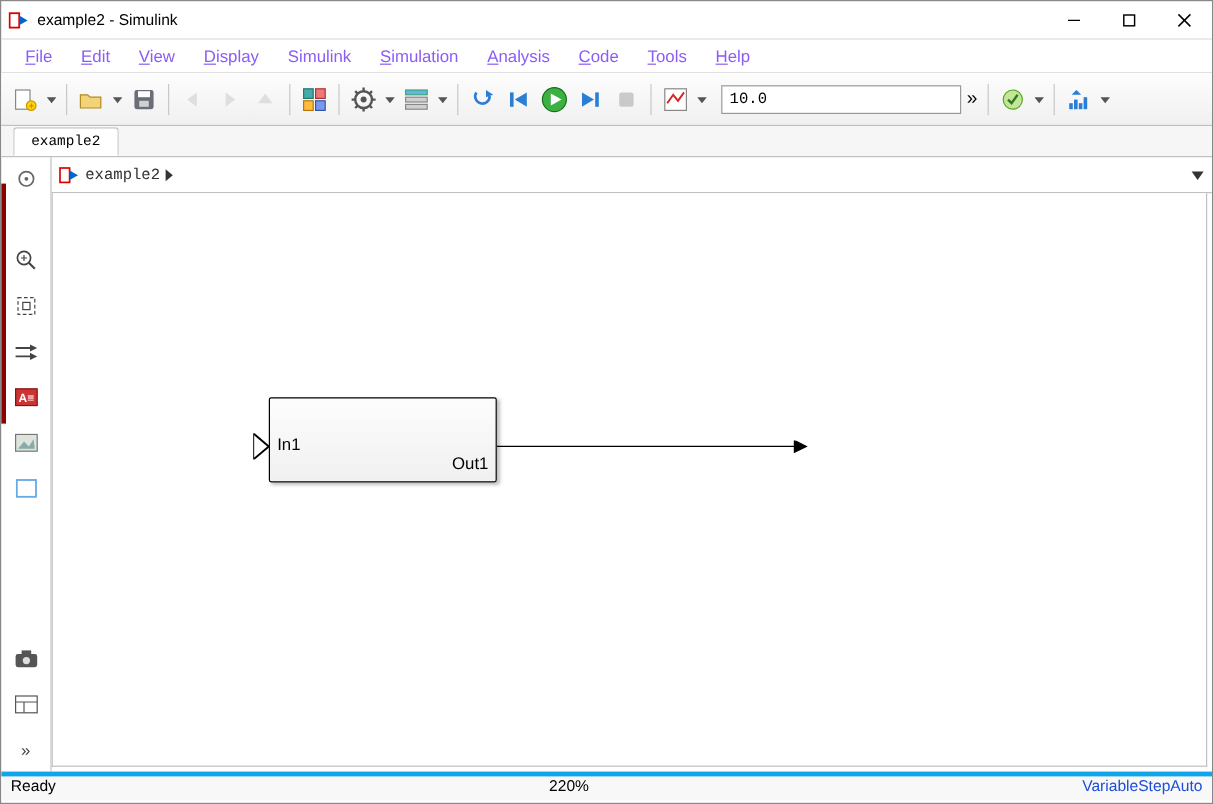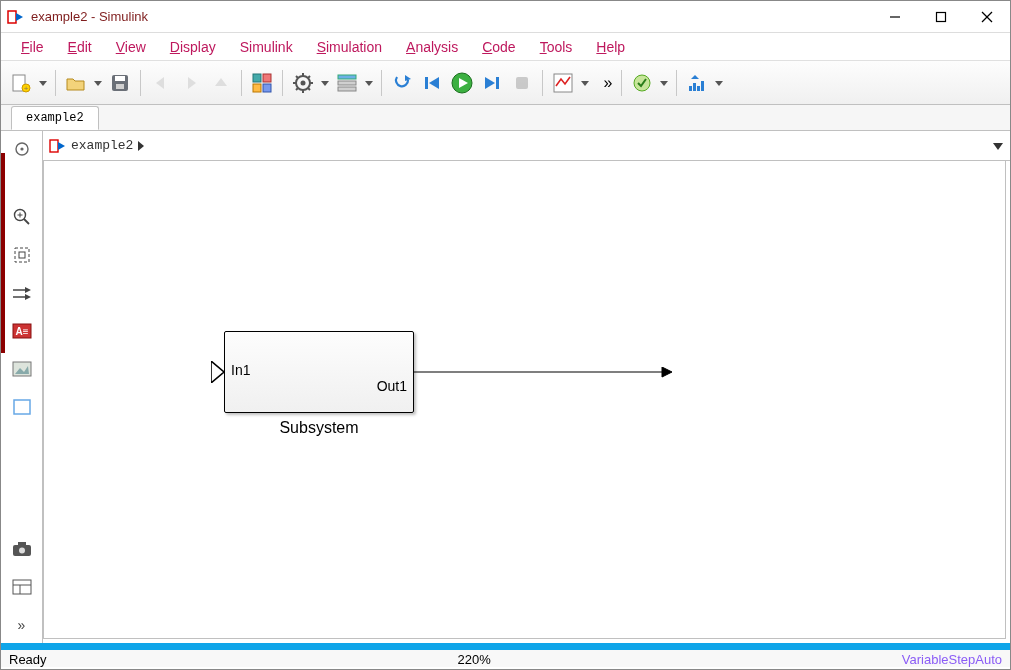--- a/index.html
+++ b/index.html
@@ -1,26 +1,26 @@
 <!DOCTYPE html>
 <html><head>
 <meta charset="utf-8">
 <style>
 * { box-sizing: border-box; margin: 0; padding: 0; font-family: "Segoe UI", Tahoma, sans-serif; }
 body { width: 1011px; height: 670px; background: #fff; overflow: hidden; border: 1px solid #888; position: relative; }
 
 
 .titlebar { height: 32px; display: flex; align-items: center; padding-left: 6px; border-bottom: 1px solid #ddd; }
 .titlebar .app-icon { width: 18px; height: 18px; margin-right: 6px; }
-.titlebar .title { font-size: 13px; color: #7f1d1d; flex: 1; }
+.titlebar .title { font-size: 13px; color: #000000; flex: 1; }
 .titlebar .winbtn { width: 46px; height: 32px; display: flex; align-items: center; justify-content: center; cursor: pointer; }
 
 
 .menubar { height: 28px; display: flex; align-items: center; padding: 0 8px; gap: 0; border-bottom: 1px solid #e0e0e0; }
-.menubar .mi { padding: 3px 12px; font-size: 14px; cursor: pointer; color: #be185d; }
+.menubar .mi { padding: 3px 12px; font-size: 14px; cursor: pointer; color: #8b5cf6; }
 .menubar .mi u { text-decoration: underline; }
 
 
 .toolbar { height: 44px; display: flex; align-items: center; padding: 0 6px; border-bottom: 1px solid #c0c0c0; background: linear-gradient(#fdfdfd, #f0f0f0); gap: 2px; }
 .tbtn { width: 28px; height: 28px; display: flex; align-items: center; justify-content: center; border: 1px solid transparent; border-radius: 3px; cursor: pointer; }
 .tbtn.disabled { opacity: 0.4; cursor: default; }
 .tdrop { width: 12px; display:flex; align-items:center; justify-content:center; cursor:pointer; }
 .tsep { width: 1px; height: 26px; background: #c8c8c8; margin: 0 4px; }
 .stoptime { width: 200px; height: 24px; border: 1px solid #999; background: #fff; font-family: "Courier New", monospace; font-size: 13px; padding: 0 6px; }
 .tool-spacer { flex: 0 0 6px; }
@@ -37,37 +37,37 @@
 
 .canvaswrap { flex:1; display:flex; flex-direction:column; }
 .breadcrumb { height: 30px; border-bottom: 1px solid #c0c0c0; display:flex; align-items:center; padding: 0 6px; gap: 4px; }
 .breadcrumb .bicon { width:18px; height:18px; }
 .breadcrumb .btxt { font-family: "Courier New", monospace; font-size: 13px; color: #333; }
 .breadcrumb .spacer { flex:1; }
 .canvas { flex:1; background: #fff; position: relative; border: 1px solid #c0c0c0; border-top:none; margin: 0 4px 4px 0; overflow:hidden; }
 
 
 .block { position:absolute; }
-.subsystem-box { width: 190px; height: 82px; border: 1px solid #000; background: linear-gradient(#fdfdfd,#f0f0f0); border-radius:2px; box-shadow: 2px 2px 3px rgba(0,0,0,0.25); position:relative; }
+.subsystem-box { width: 190px; height: 71px; border: 1px solid #000; background: linear-gradient(#fdfdfd,#f0f0f0); border-radius:2px; box-shadow: 2px 2px 3px rgba(0,0,0,0.25); position:relative; }
 .subsystem-box .port-label { position:absolute; font-size:14px; }
 .inport-lbl { left: 6px; top: 30px; }
 .outport-lbl { right: 6px; top: 46px; }
 .block-name { text-align:center; font-size: 16px; color:#000; margin-top: 6px; }
 .inport-tri { position:absolute; left:-13px; top: 30px; }
 
 .scope-box { width: 60px; height: 60px; border: 1px solid #000; background: linear-gradient(#fdfdfd,#f0f0f0); border-radius:2px; box-shadow: 2px 2px 3px rgba(0,0,0,0.2); display:flex; align-items:center; justify-content:center; }
 .scope-screen { width: 34px; height: 26px; border: 2px solid #000; border-radius: 4px; background: #fff; }
 
 .signal { position:absolute; stroke:#000; }
 
 
-.statusbar { height: 24px; border-top: 7px solid #0ea5e9; display:flex; align-items:flex-end; padding: 0 8px; font-size: 13px; background:#f8f8f8; }
+.statusbar { height: 24px; border-top: 4px solid #0ea5e9; display:flex; align-items:flex-start; padding: 0 8px; font-size: 13px; background:#f8f8f8; }
 .statusbar .st-left { flex: 0 0 auto; }
 .statusbar .st-mid { flex:1; text-align:center; }
-.statusbar .st-right { flex: 0 0 auto; color: #8b5cf6; }
+.statusbar .st-right { flex: 0 0 auto; color: #1d4ed8; }
 
 
 svg { display:block; }
 .red-strip { position:absolute; left:0; top:152px; width:4px; height:200px; background:#8b0000; }
 </style>
 </head>
 <body>
 
 <div class="red-strip"></div>
 
@@ -236,20 +236,21 @@
         <rect x="2" y="2" width="18" height="18" fill="#fff" stroke="#888"></rect>
         <polyline points="4,14 9,7 13,12 18,5" fill="none" stroke="#d22" stroke-width="1.6"></polyline>
       </svg>
     </div>
   <div class="tdrop">
       <svg width="8" height="8">
         <polygon points="0,2 8,2 4,7" fill="#555"></polygon>
       </svg>
     </div>
   <div class="tool-spacer"></div>
+  <input class="stoptime" value="10.0" style="">
   <div style="width:14px;text-align:center;cursor:pointer">»</div>
   <div class="tsep"></div>
   <div class="tbtn">
       <svg width="22" height="22">
         <circle cx="11" cy="11" r="8" fill="#c7e59a" stroke="#5a2"></circle>
         <path d="M7 11 l3 3 l5 -7" fill="none" stroke="#2a7d1a" stroke-width="2"></path>
       </svg>
     </div>
   <div class="tdrop">
       <svg width="8" height="8">
@@ -372,21 +373,20 @@
     <div class="canvas">
 
       <div class="block" style="left:180px; top:170px;">
         <svg class="inport-tri" width="14" height="22">
             <polygon points="0,0 13,11 0,22" fill="none" stroke="#000" stroke-width="1.6"></polygon>
           </svg>
         <div class="subsystem-box">
           <span class="port-label inport-lbl">In1</span>
           <span class="port-label outport-lbl">Out1</span>
         </div>
-        <div class="block-name">Subsystem</div>
       </div>
 
       <svg class="signal" style="left:370px; top:206px;" width="260" height="12">
         <line x1="0" y1="5" x2="248" y2="5" stroke="#000" stroke-width="1.2"></line>
         <polygon points="248,0 258,5 248,10" fill="#000"></polygon>
       </svg>
 
     </div>
   </div>
 </div>

